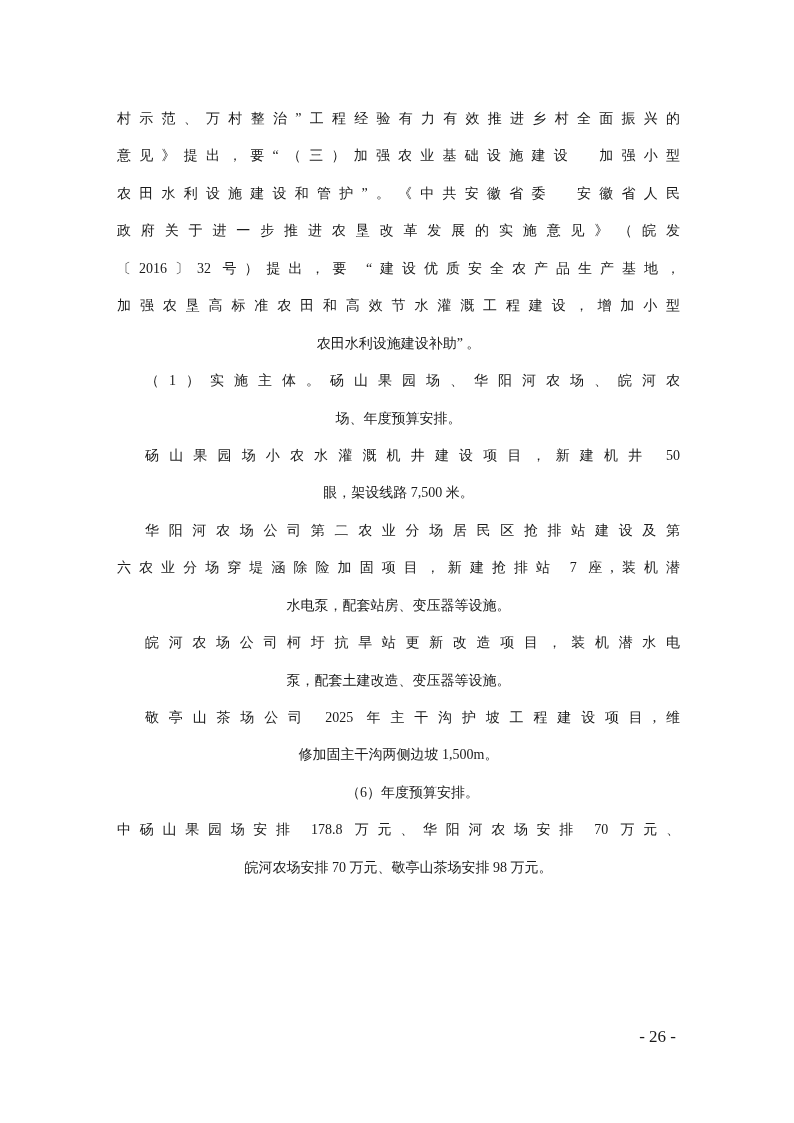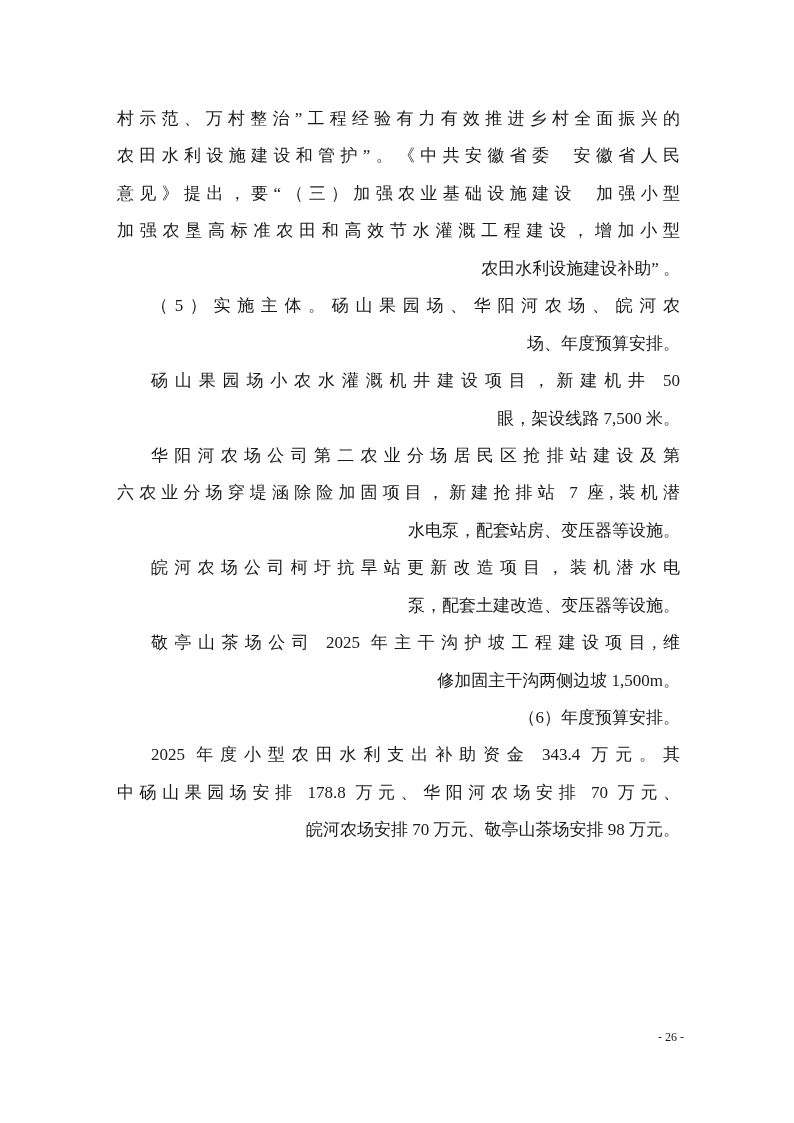--- a/index.html
+++ b/index.html
@@ -14,67 +14,68 @@
     background: #ffffff;
     overflow: hidden;
     font-family: "Liberation Serif", serif;
   }
   .body-text {
     position: absolute;
     left: 117px;
     top: 100px;
     width: 563px;
     color: #1a1a1a;
-    font-size: 17px;
+    font-size: 14px;
   }
   .line {
     height: 37.45px;
     line-height: 37.45px;
-    text-align: right;
+    text-align: center;
     white-space: pre-wrap;
     overflow: visible;
   }
   .line.jfull {
     text-align: justify;
     text-align-last: justify;
   }
   .line.indent {
     text-indent: 2em;
   }
   .footer {
     position: absolute;
     top: 1026px;
-    right: 110px;
+    right: 118px;
     height: 22px;
     line-height: 22px;
-    font-size: 12px;
+    font-size: 17px;
     color: #1a1a1a;
     font-family: "Liberation Serif", serif;
   }
 </style>
 </head>
 <body>
 
 <div class="page">
   <div class="body-text" id="body-text">
       <div class="line jfull">村示范、万村整治”工程经验有力有效推进乡村全面振兴的</div>
+      <div class="line jfull">意见》提出，要“（三）加强农业基础设施建设  加强小型</div>
       <div class="line jfull">农田水利设施建设和管护”。《中共安徽省委  安徽省人民</div>
-      <div class="line jfull">意见》提出，要“（三）加强农业基础设施建设  加强小型</div>
+      <div class="line jfull">政府关于进一步推进农垦改革发展的实施意见》（皖发</div>
+      <div class="line jfull">〔2016〕32 号）提出，要 “建设优质安全农产品生产基地，</div>
       <div class="line jfull">加强农垦高标准农田和高效节水灌溉工程建设，增加小型</div>
       <div class="line">农田水利设施建设补助” 。</div>
-      <div class="line indent jfull">（5）实施主体。砀山果园场、华阳河农场、皖河农</div>
+      <div class="line indent jfull">（1）实施主体。砀山果园场、华阳河农场、皖河农</div>
       <div class="line">场、年度预算安排。</div>
       <div class="line indent jfull">砀山果园场小农水灌溉机井建设项目，新建机井 50</div>
       <div class="line">眼，架设线路 7,500 米。</div>
       <div class="line indent jfull">华阳河农场公司第二农业分场居民区抢排站建设及第</div>
       <div class="line jfull">六农业分场穿堤涵除险加固项目，新建抢排站 7 座,装机潜</div>
       <div class="line">水电泵，配套站房、变压器等设施。</div>
       <div class="line indent jfull">皖河农场公司柯圩抗旱站更新改造项目，装机潜水电</div>
       <div class="line">泵，配套土建改造、变压器等设施。</div>
       <div class="line indent jfull">敬亭山茶场公司 2025 年主干沟护坡工程建设项目,维</div>
       <div class="line">修加固主干沟两侧边坡 1,500m。</div>
       <div class="line indent">（6）年度预算安排。</div>
-      <div class="line indent jfull">2025 年度小型农田水利支出补助资金 343.4 万元。其</div>
       <div class="line jfull">中砀山果园场安排 178.8 万元、华阳河农场安排 70 万元、</div>
       <div class="line">皖河农场安排 70 万元、敬亭山茶场安排 98 万元。</div>
     </div>
   <div class="footer">- 26 -</div>
 </div>
 
 </body></html>

